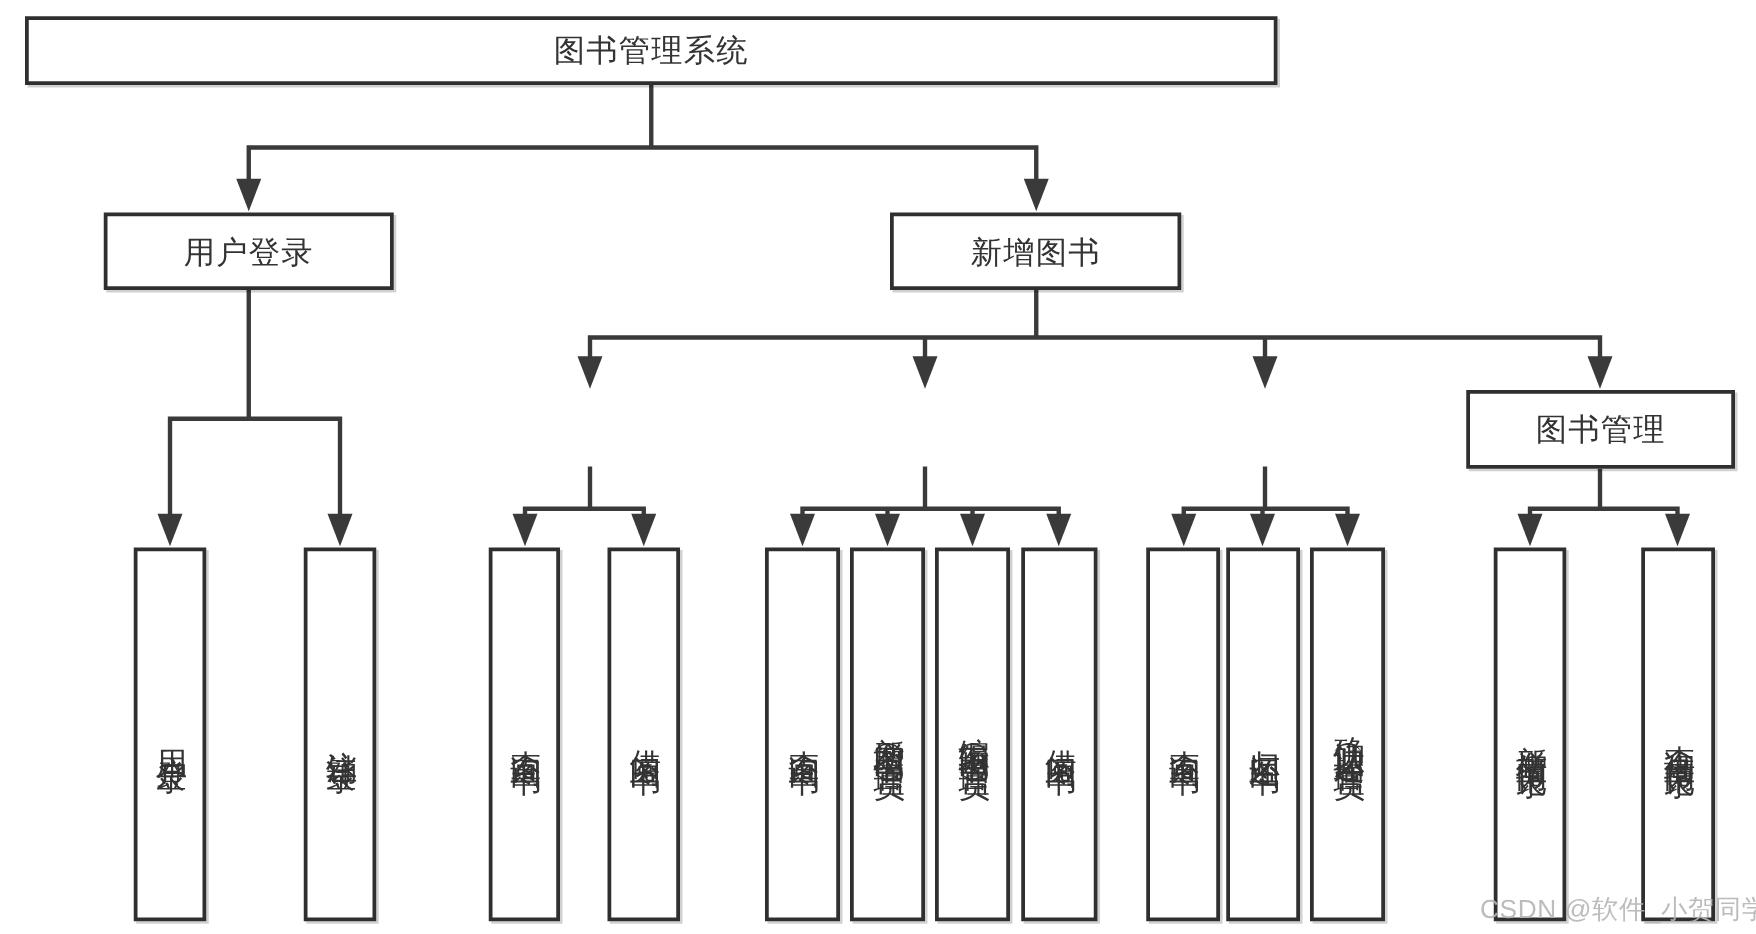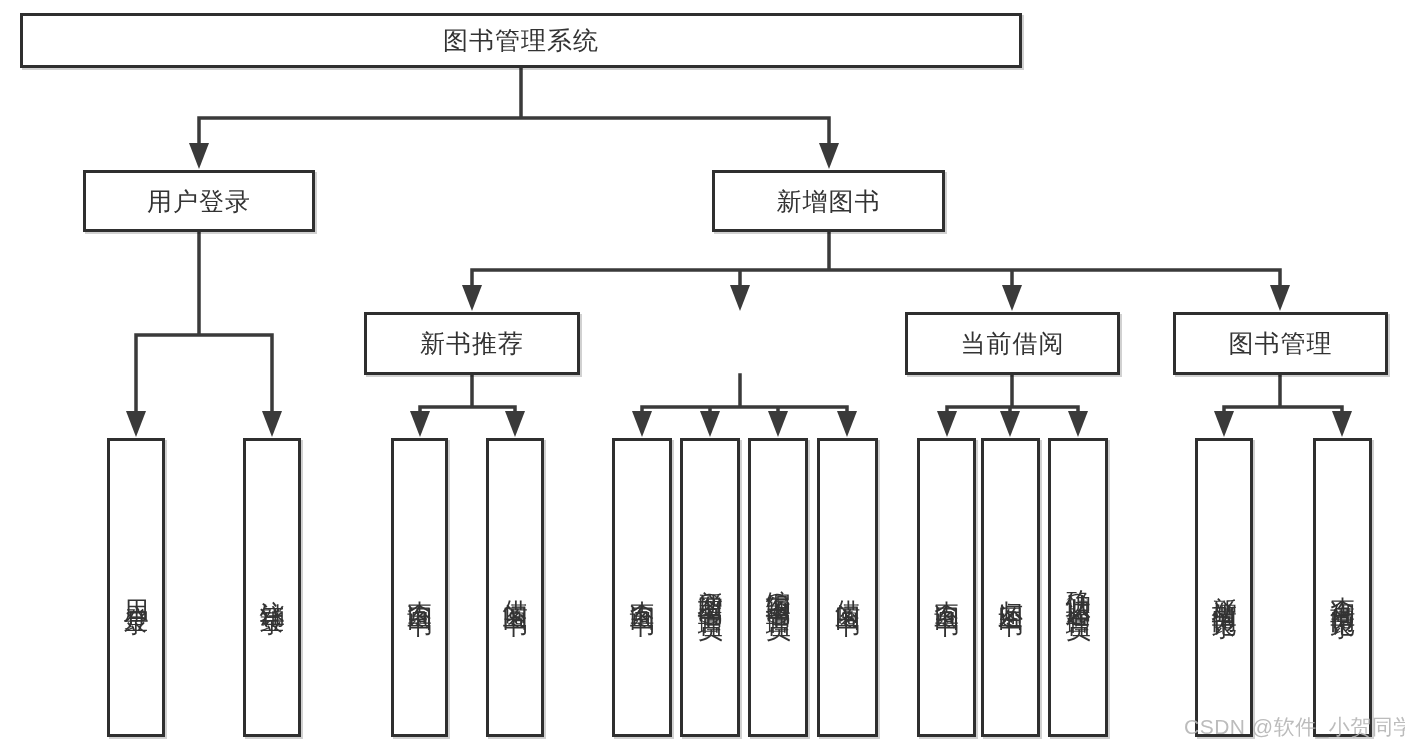--- a/index.html
+++ b/index.html
@@ -82,26 +82,20 @@
     <span>图书管理系统</span>
   </div>
 
   <div class="hnode" style="left:83px;top:170px;width:232px;height:62px">
     <span>用户登录</span>
   </div>
   <div class="hnode" style="left:712px;top:170px;width:233px;height:62px">
     <span>新增图书</span>
   </div>
 
-  <div class="hnode" style="left:364px;top:312px;width:216px;height:63px">
-    <span>新书推荐</span>
-  </div>
-  <div class="hnode" style="left:905px;top:312px;width:215px;height:63px">
-    <span>当前借阅</span>
-  </div>
   <div class="hnode" style="left:1173px;top:312px;width:215px;height:63px">
     <span>图书管理</span>
   </div>
 
   <div class="leaf" style="left:107px;width:58px">
     <span class="vtext">用户登录</span>
   </div>
   <div class="leaf" style="left:243px;width:58px">
     <span class="vtext">注销登录</span>
   </div>

